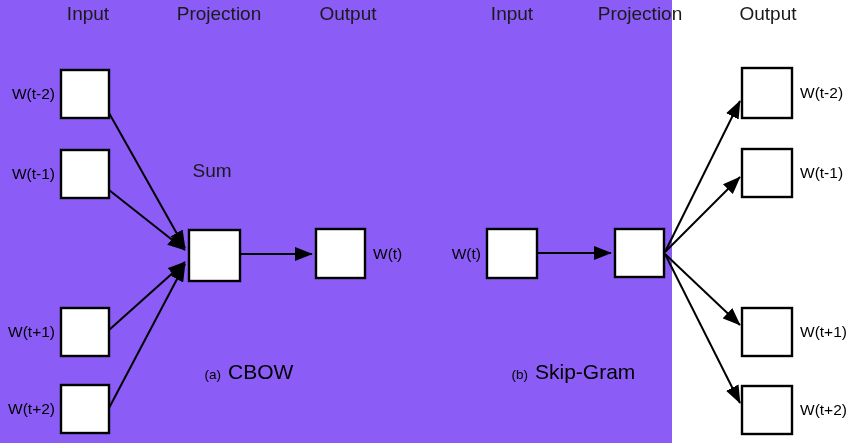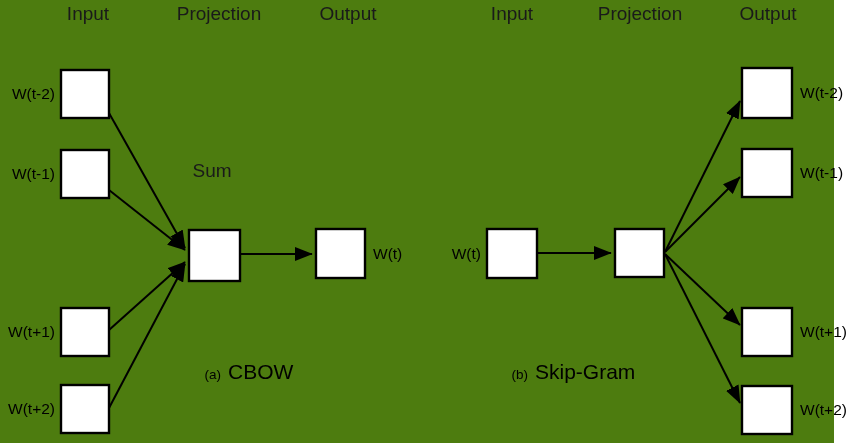--- a/index.html
+++ b/index.html
@@ -9,23 +9,23 @@
   }
   body {
     width: 850px;
     height: 443px;
     overflow: hidden;
     font-family: "Liberation Sans", sans-serif;
     color: #000000;
   }
   #diagram-root {
     position: relative;
-    width: 834px;
+    width: 672px;
     height: 443px;
-    background: #4d7c0f;
+    background: #8b5cf6;
   }
   svg#figure {
     display: block;
     width: 850px;
     height: 443px;
   }
   .node-box {
     fill: #ffffff;
     stroke: #000000;
     stroke-width: 2.4;

